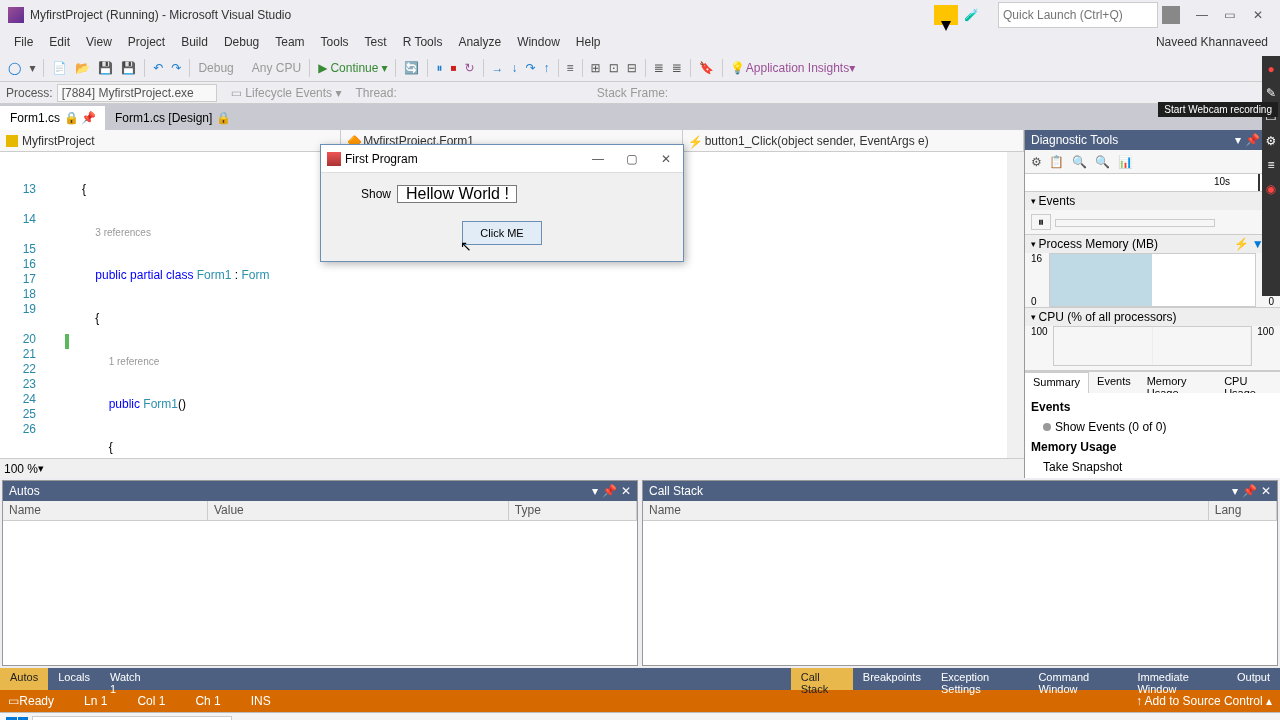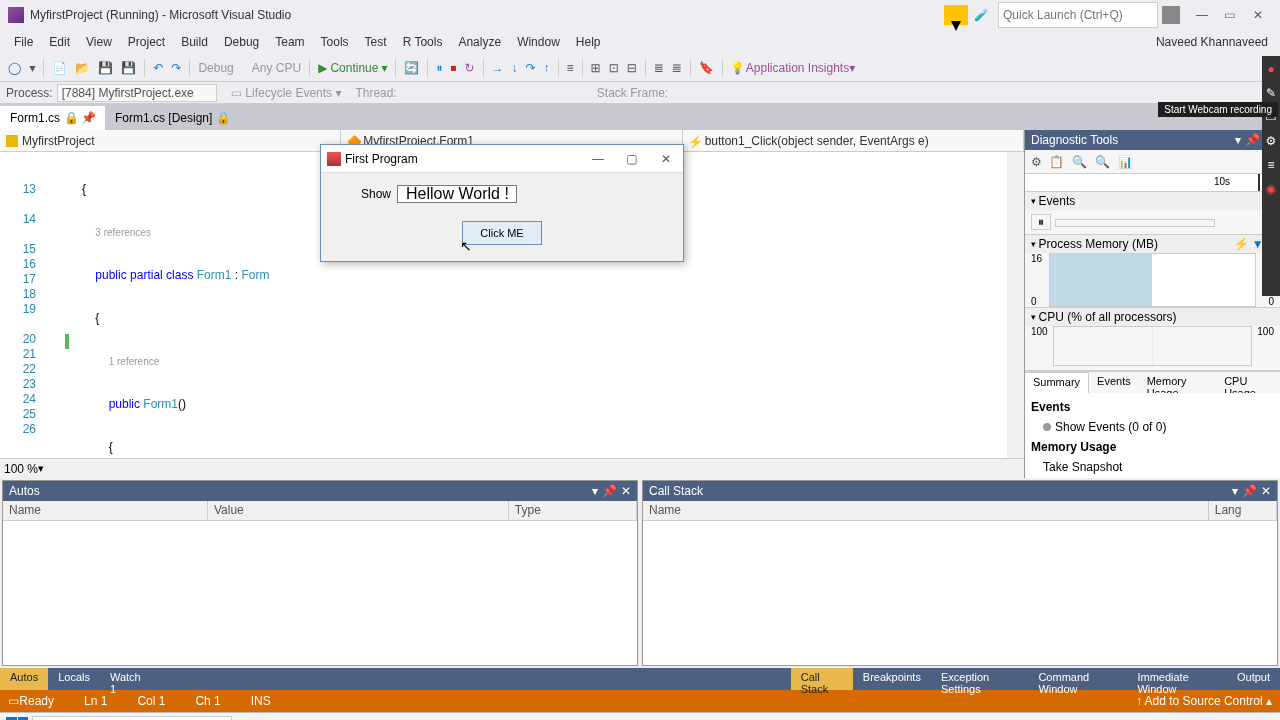--- a/index.html
+++ b/index.html
@@ -6,21 +6,21 @@
 body { width: 1280px; height: 720px; background: #eeeef2; overflow: hidden; position: relative; }
 
 
 .titlebar { height: 30px; background: #eeeef2; display: flex; align-items: center; padding: 0 8px; }
 .titlebar .vs-icon { width: 16px; height: 16px; background: linear-gradient(135deg, #9b4f96 0%, #5e2d91 100%); clip-path: polygon(0 0, 100% 0, 100% 100%, 0 100%); margin-right: 6px; }
 .titlebar .title { flex: 0 0 auto; color: #333; }
 .titlebar .spacer { flex: 1; }
 .titlebar .notify { width: 24px; height: 20px; background: #ffc400; display: flex; align-items: center; justify-content: center; position: relative; }
 .titlebar .notify::after { content: ""; width: 10px; height: 10px; background: #000; clip-path: polygon(0 0, 100% 0, 50% 100%); position: absolute; bottom: -6px; }
 .titlebar .flask { width: 20px; text-align: center; color: #555; margin-left: 4px; }
-.titlebar input.quick { width: 160px; height: 26px; border: 1px solid #ccc; padding: 0 4px; margin-left: 6px; background: #fff; }
+.titlebar input.quick { width: 160px; height: 26px; border: 1px solid #ccc; padding: 0 4px; margin-left: 16px; background: #fff; }
 .titlebar .gray-square { width: 18px; height: 18px; background: #888; margin-left: 4px; }
 .titlebar .win-btns { display: flex; margin-left: 8px; }
 .titlebar .win-btns span { width: 28px; text-align: center; color: #555; cursor: pointer; }
 
 
 .menubar { height: 24px; display: flex; align-items: center; padding: 0 6px; }
 .menubar span.item { padding: 0 8px; color: #333; cursor: pointer; }
 .menubar .user { margin-left: auto; padding-right: 6px; color: #333; }
 
 

